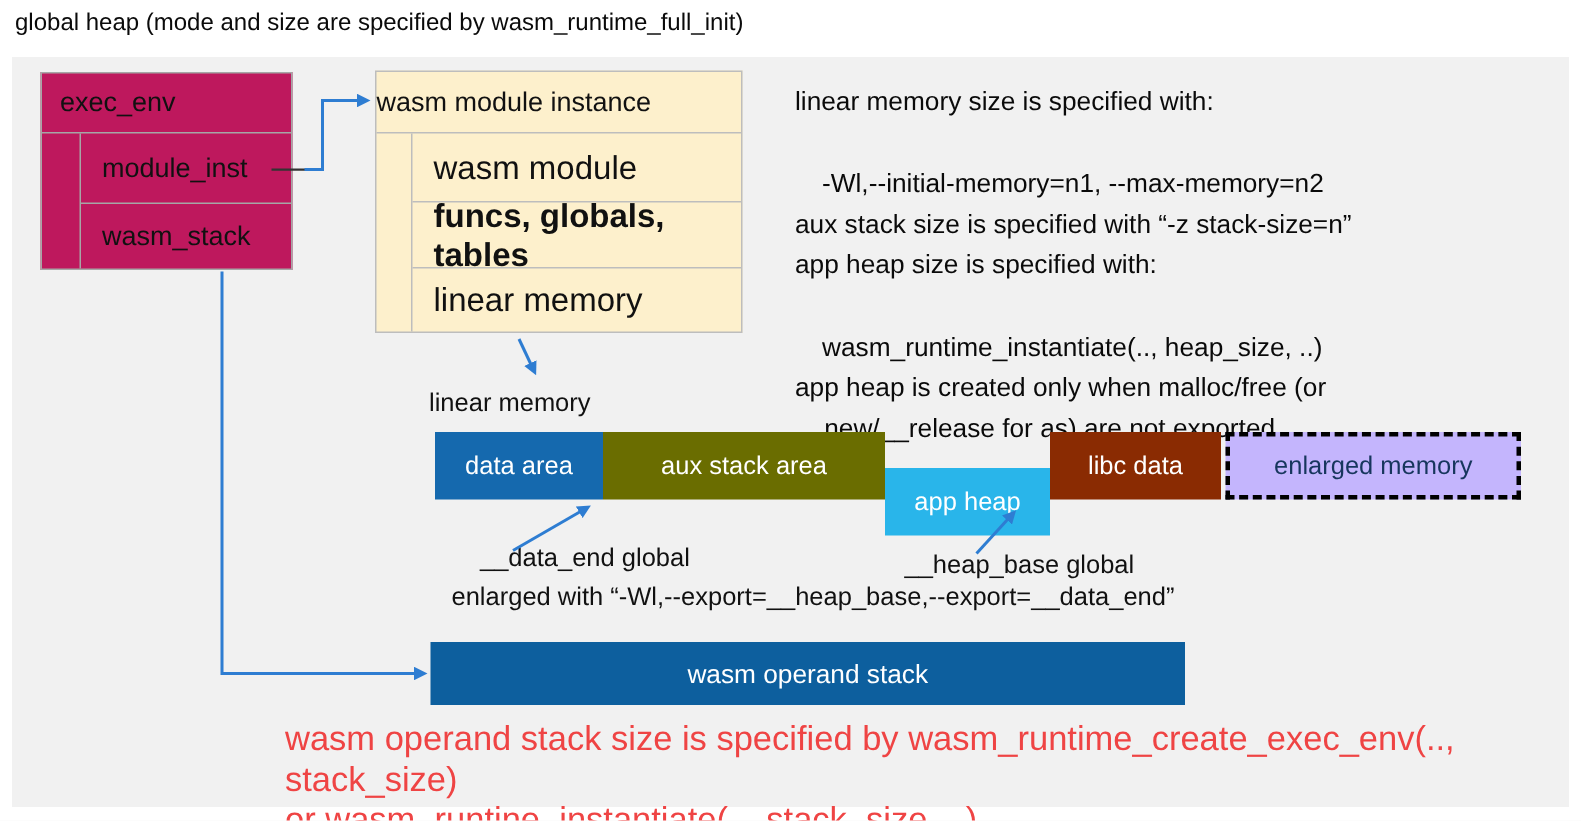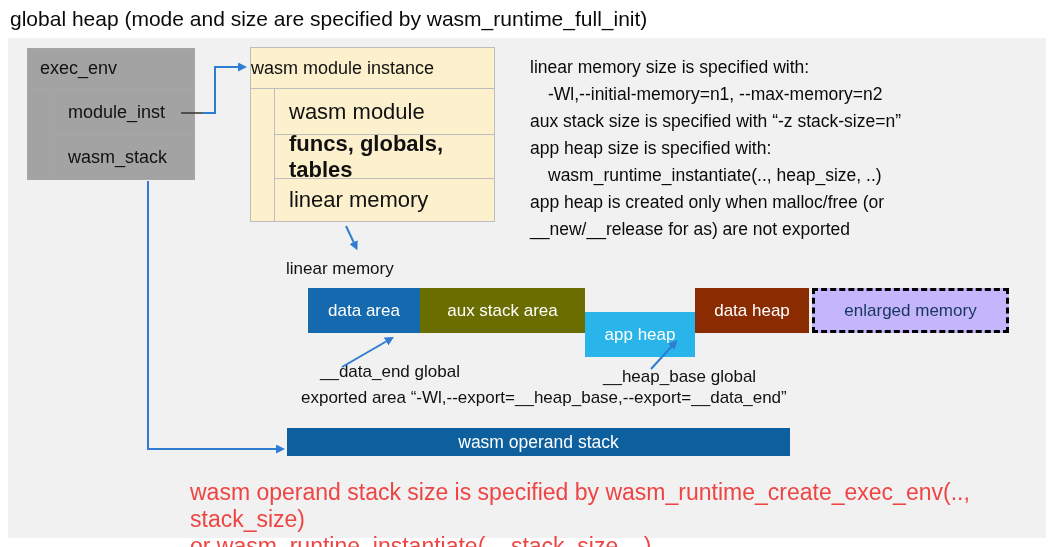--- a/index.html
+++ b/index.html
@@ -1,65 +1,65 @@
 <!DOCTYPE html>
 <html><head>
 <meta charset="utf-8">
 <style>
   * { margin:0; padding:0; box-sizing:border-box; }
   body { font-family:"Liberation Sans", sans-serif; background:#fff; }
   #stage { position:relative; width:1054px; height:547px; background:#ffffff; overflow:hidden; color:#111; }
   .abs { position:absolute; }
 
-  #title { left:10px; top:7px; font-size:21px; color:#0a0a0a; white-space:nowrap; }
+  #title { left:10px; top:7px; font-size:16px; color:#0a0a0a; white-space:nowrap; }
 
   #canvas { left:8px; top:38px; width:1038px; height:500px; background:#f1f1f1; }
 
   
-  #exec-box { left:27px; top:48px; width:168px; height:132px; background:#a3a3a3; border:1px solid #a6a6a6; }
+  #exec-box { left:27px; top:48px; width:168px; height:132px; background:#be185d; border:1px solid #a6a6a6; }
   #exec-box .hdr { position:absolute; left:0; top:0; right:0; height:40px; border-bottom:1px solid #a6a6a6;
                    display:flex; align-items:center; padding-left:12px; font-size:18px; }
   #exec-box .lstrip { position:absolute; left:0; top:40px; width:26px; bottom:0; border-right:1px solid #a6a6a6; }
   #exec-box .row1 { position:absolute; left:26px; top:40px; right:0; height:47px; border-bottom:1px solid #a6a6a6;
                     display:flex; align-items:center; padding-left:14px; font-size:18px;text-align:right; }
   #exec-box .row2 { position:absolute; left:26px; top:87px; right:0; bottom:0;
                     display:flex; align-items:center; padding-left:14px; font-size:18px; }
 
   
   #inst-box { left:250px; top:47px; width:245px; height:175px; background:#fdf0cc; border:1px solid #bdbdbd; }
   #inst-box .hdr { position:absolute; left:0; top:0; right:0; height:41px; border-bottom:1px solid #bdbdbd;
                    display:flex; align-items:center; font-size:18px; }
   #inst-box .lstrip { position:absolute; left:0; top:41px; width:24px; bottom:0; border-right:1px solid #bdbdbd; }
   #inst-box .irow { position:absolute; left:24px; right:0; display:flex; align-items:center; padding-left:14px; font-size:22px; }
   #inst-box .irow.r1 { top:41px; height:46px; border-bottom:1px solid #bdbdbd; }
   #inst-box .irow.r2 { top:87px; height:44px; border-bottom:1px solid #bdbdbd;font-weight:bold; }
   #inst-box .irow.r3 { top:131px; bottom:0; }
 
   
   #right-notes { left:530px; top:54px; width:510px; font-size:17.5px; line-height:27px; color:#0a0a0a; }
-  #right-notes .indent { padding-left:18px; }
+  #right-notes .indent { padding-left:18px;margin-top:28px; }
 
   
   #lm-label { left:286px; top:259px; font-size:17px; }
   #mem-bar { left:290px; top:288px; height:45px; display:flex; }
   .seg { height:45px; display:flex; align-items:center; justify-content:center;
          color:#fff; font-size:17px; white-space:nowrap; }
   .seg-data  { width:112px; }
-  .seg-aux   { width:165px; }
+  .seg-aux   { width:188px; }
   .seg-app   { width:110px; }
   .seg-libc  { width:114px; }
   .seg-enl   { width:197px; margin-left:3px; border:3px dashed #000; color:#17365d; }
 
   
   #ann-dataend  { left:320px; top:362px; font-size:17px; }
   #ann-heapbase { left:603px; top:367px; font-size:17px; }
   #ann-export   { left:301px; top:388px; font-size:17px; white-space:nowrap; }
 
   
-  #op-stack { left:287px; top:428px; width:503px; height:28px; display:flex; align-items:center; justify-content:center;
+  #op-stack { left:287px; top:428px; width:503px; height:42px; display:flex; align-items:center; justify-content:center;
               color:#fff; font-size:17.5px; }
   #op-notes { left:190px; top:479px; width:850px; font-size:23px; line-height:27px; color:#ef4444; }
 
   #arrows { left:0; top:0; width:1054px; height:547px; pointer-events:none; }
 </style>
 </head>
 <body>
 
 <div id="stage">
 
@@ -87,30 +87,30 @@
     <div class="indent">-Wl,--initial-memory=n1, --max-memory=n2</div>
     <div>aux stack size is specified with “-z stack-size=n”</div>
     <div>app heap size is specified with:</div>
     <div class="indent">wasm_runtime_instantiate(.., heap_size, ..)</div>
     <div>app heap is created only when malloc/free (or</div>
     <div>__new/__release for as) are not exported</div>
   </div>
 
   <div id="lm-label" class="abs">linear memory</div>
   <div id="mem-bar" class="abs">
-    <div class="seg seg-data" style="background: rgb(21, 105, 174); margin-left: 18px;">data area</div>
+    <div class="seg seg-data" style="background: rgb(21, 105, 174);">data area</div>
     <div class="seg seg-aux" style="background: rgb(106, 109, 0);">aux stack area</div>
     <div class="seg seg-app" style="background: rgb(41, 181, 234); margin-top: 24px;">app heap</div>
-    <div class="seg seg-libc" style="background: rgb(138, 43, 2);">data heap</div>
+    <div class="seg seg-libc" style="background: rgb(138, 43, 2);">libc data</div>
     <div class="seg seg-enl" style="background: #c4b5fd;">enlarged memory</div>
   </div>
 
   <div id="ann-heapbase" class="abs">__heap_base global</div>
   <div id="ann-dataend" class="abs">__data_end global</div>
-  <div id="ann-export" class="abs">exported area “-Wl,--export=__heap_base,--export=__data_end”</div>
+  <div id="ann-export" class="abs">enlarged with “-Wl,--export=__heap_base,--export=__data_end”</div>
 
   <div id="op-stack" class="abs" style="background: rgb(13, 95, 158);">wasm operand stack</div>
   <div id="op-notes" class="abs">
     <div>wasm operand stack size is specified by wasm_runtime_create_exec_env(.., stack_size)</div>
     <div>or wasm_runtine_instantiate(.., stack_size, ..)</div>
   </div>
 
   <svg id="arrows" class="abs" width="1054" height="547" viewBox="0 0 1054 547">
     <defs>
       <marker id="ah" markerWidth="9" markerHeight="9" refX="1" refY="4.5" orient="auto" markerUnits="userSpaceOnUse">

